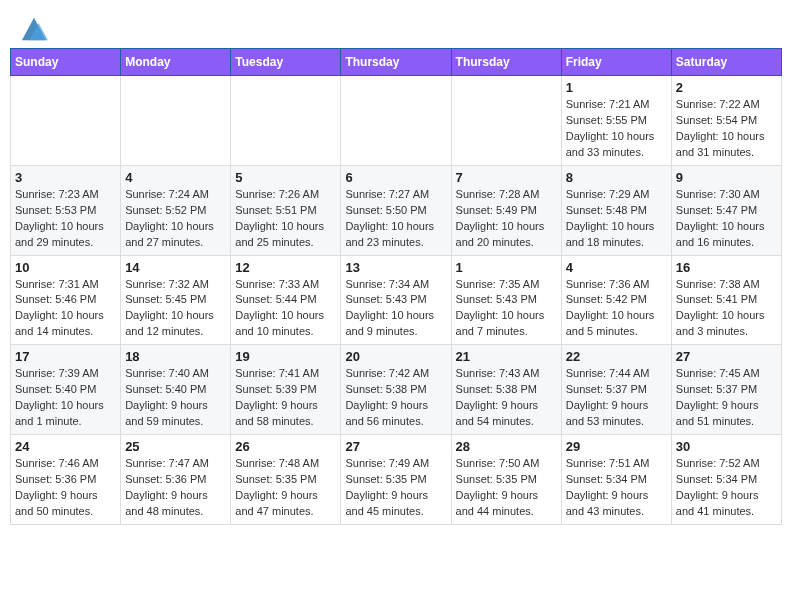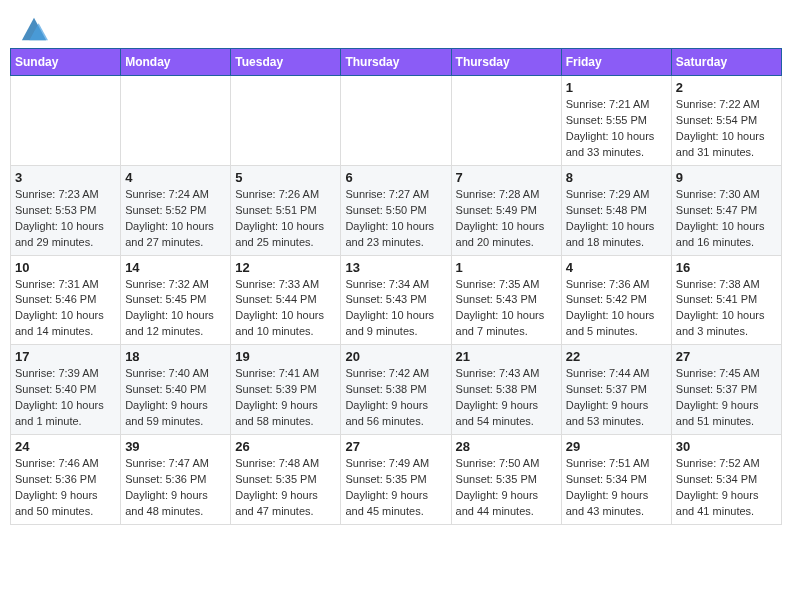--- a/index.html
+++ b/index.html
@@ -228,21 +228,21 @@
           <span class="day-number">27</span>
           <div class="day-info">Sunrise: 7:45 AM<br>Sunset: 5:37 PM<br>Daylight: 9 hours<br>and 51 minutes.</div>
         </td>
       </tr>
       <tr>
         <td>
           <span class="day-number">24</span>
           <div class="day-info">Sunrise: 7:46 AM<br>Sunset: 5:36 PM<br>Daylight: 9 hours<br>and 50 minutes.</div>
         </td>
         <td>
-          <span class="day-number">39</span>
+          <span class="day-number">25</span>
           <div class="day-info">Sunrise: 7:47 AM<br>Sunset: 5:36 PM<br>Daylight: 9 hours<br>and 48 minutes.</div>
         </td>
         <td>
           <span class="day-number">26</span>
           <div class="day-info">Sunrise: 7:48 AM<br>Sunset: 5:35 PM<br>Daylight: 9 hours<br>and 47 minutes.</div>
         </td>
         <td>
           <span class="day-number">27</span>
           <div class="day-info">Sunrise: 7:49 AM<br>Sunset: 5:35 PM<br>Daylight: 9 hours<br>and 45 minutes.</div>
         </td>

